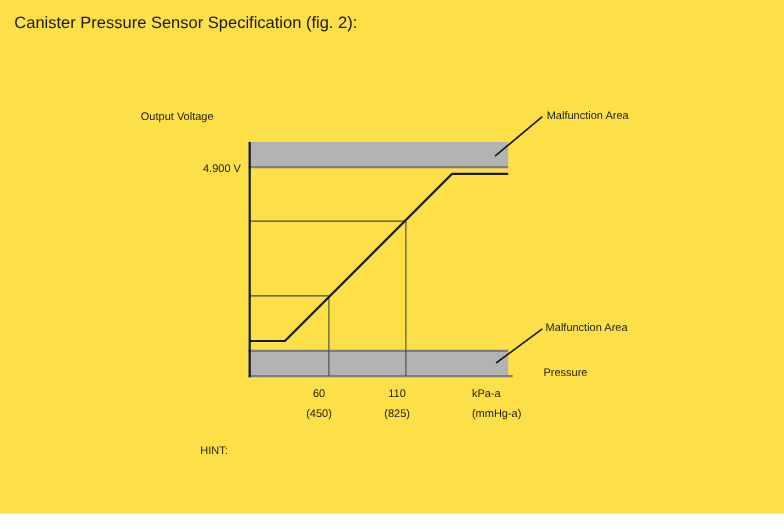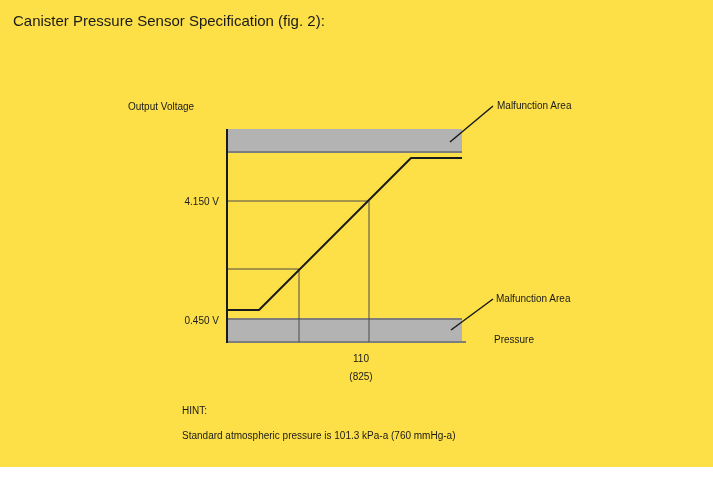--- a/index.html
+++ b/index.html
@@ -60,27 +60,33 @@
 
     <polyline points="227,310 259,310 411,158 462,158" fill="none" stroke-width="2" stroke-linejoin="round" stroke="#1a1a1a"></polyline>
 
     <line x1="450" y1="142" x2="493" y2="106" stroke-width="1.5" stroke="#1a1a1a"></line>
     <line x1="451" y1="330" x2="493" y2="299" stroke-width="1.5" stroke="#1a1a1a"></line>
   </svg>
 
   <div class="lbl y-axis-title">Output Voltage</div>
   <div class="lbl x-axis-title">Pressure</div>
 
-  <div class="lbl ytick ytick-2">4.150 V</div>
-  <div class="lbl ytick ytick-4">0.450 V</div>
+  <div class="lbl ytick ytick-1">4.900 V</div>
 
+  <div class="lbl xtick xtick-1">
+    <div>60</div>
+    <div>(450)</div>
+  </div>
   <div class="lbl xtick xtick-2">
     <div>110</div>
     <div>(825)</div>
+  </div>
+  <div class="lbl xunit">
+    <div>kPa-a</div>
+    <div>(mmHg-a)</div>
   </div>
 
   <div class="lbl malf-top">Malfunction Area</div>
   <div class="lbl malf-bottom">Malfunction Area</div>
 
   <div class="lbl hint-label">HINT:</div>
-  <div class="lbl hint-text">Standard atmospheric pressure is 101.3 kPa-a (760 mmHg-a)</div>
 
 </div>
 
 </body></html>

